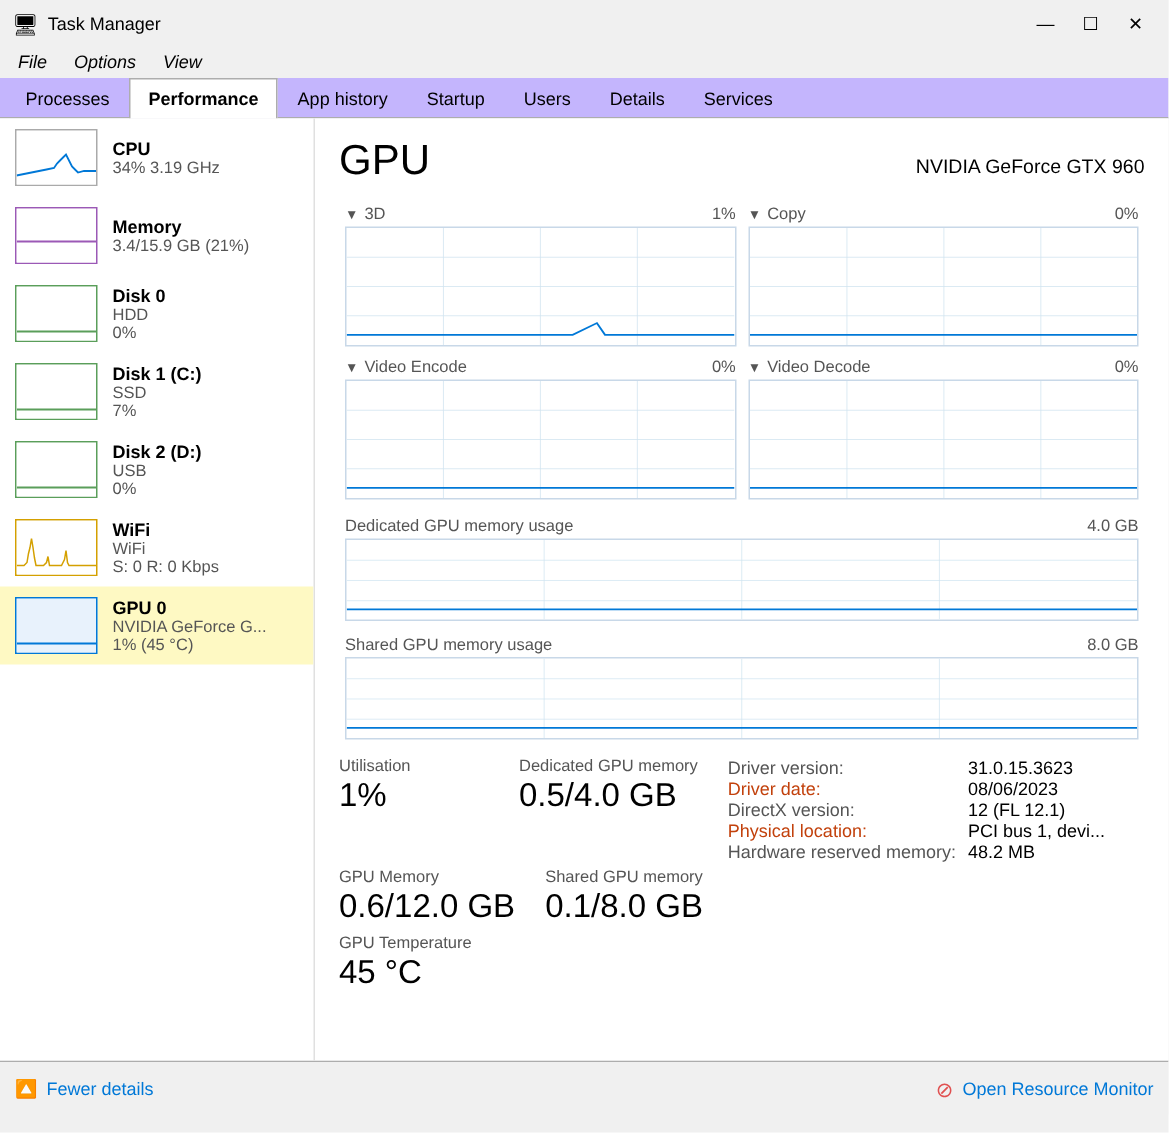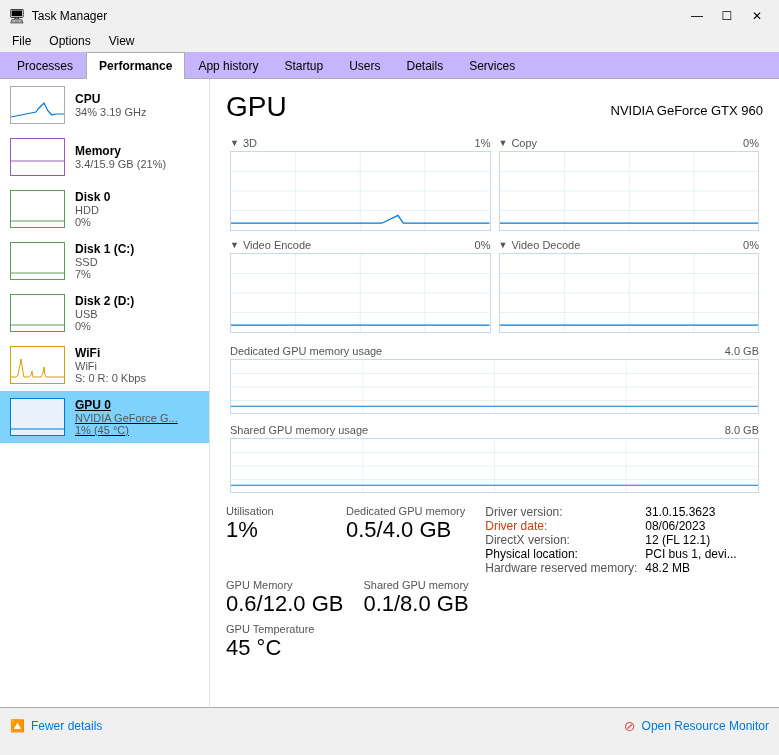--- a/index.html
+++ b/index.html
@@ -20,20 +20,21 @@
     .title-bar-btn {
       width: 28px; height: 20px; background: transparent; border: none;
       cursor: pointer; font-size: 12px; display: flex; align-items: center; justify-content: center;
     }
 
     .menu-bar {
       display: flex;
       padding: 2px 4px;
       gap: 2px;
       background: #f0f0f0;
+      font-style: italic;
     }
     .menu-item {
       padding: 2px 8px;
       cursor: pointer;
       font-size: 12px;
     }
 
     .tab-bar {
       display: flex;
       background: #c4b5fd;
@@ -70,21 +71,21 @@
     }
     .sidebar-item {
       display: flex;
       align-items: center;
       gap: 10px;
       padding: 6px 10px;
       cursor: pointer;
       border-bottom: none;
       min-height: 52px;
     }
-    .sidebar-item.active { background: #7dd3fc; text-decoration: underline; }
+    .sidebar-item.active { background: #fef9c3; }
     .sidebar-thumb {
       width: 55px;
       height: 38px;
       border: 1px solid #aaa;
       background: white;
       flex-shrink: 0;
       position: relative;
       overflow: hidden;
     }
     .sidebar-info { flex: 1; }
@@ -457,21 +458,21 @@
           </tr>
           <tr>
             <td style="color:#c2410c; padding-right:8px;">Driver date:</td>
             <td>08/06/2023</td>
           </tr>
           <tr>
             <td style="color:#555; padding-right:8px;">DirectX version:</td>
             <td>12 (FL 12.1)</td>
           </tr>
           <tr>
-            <td style="color:#000000; padding-right:8px;">Physical location:</td>
+            <td style="color:#c2410c; padding-right:8px;">Physical location:</td>
             <td>PCI bus 1, devi...</td>
           </tr>
           <tr>
             <td style="color:#555; padding-right:8px; white-space:nowrap;">Hardware reserved memory:</td>
             <td>48.2 MB</td>
           </tr>
         </tbody>
           </table>
       </div>
     </div>

